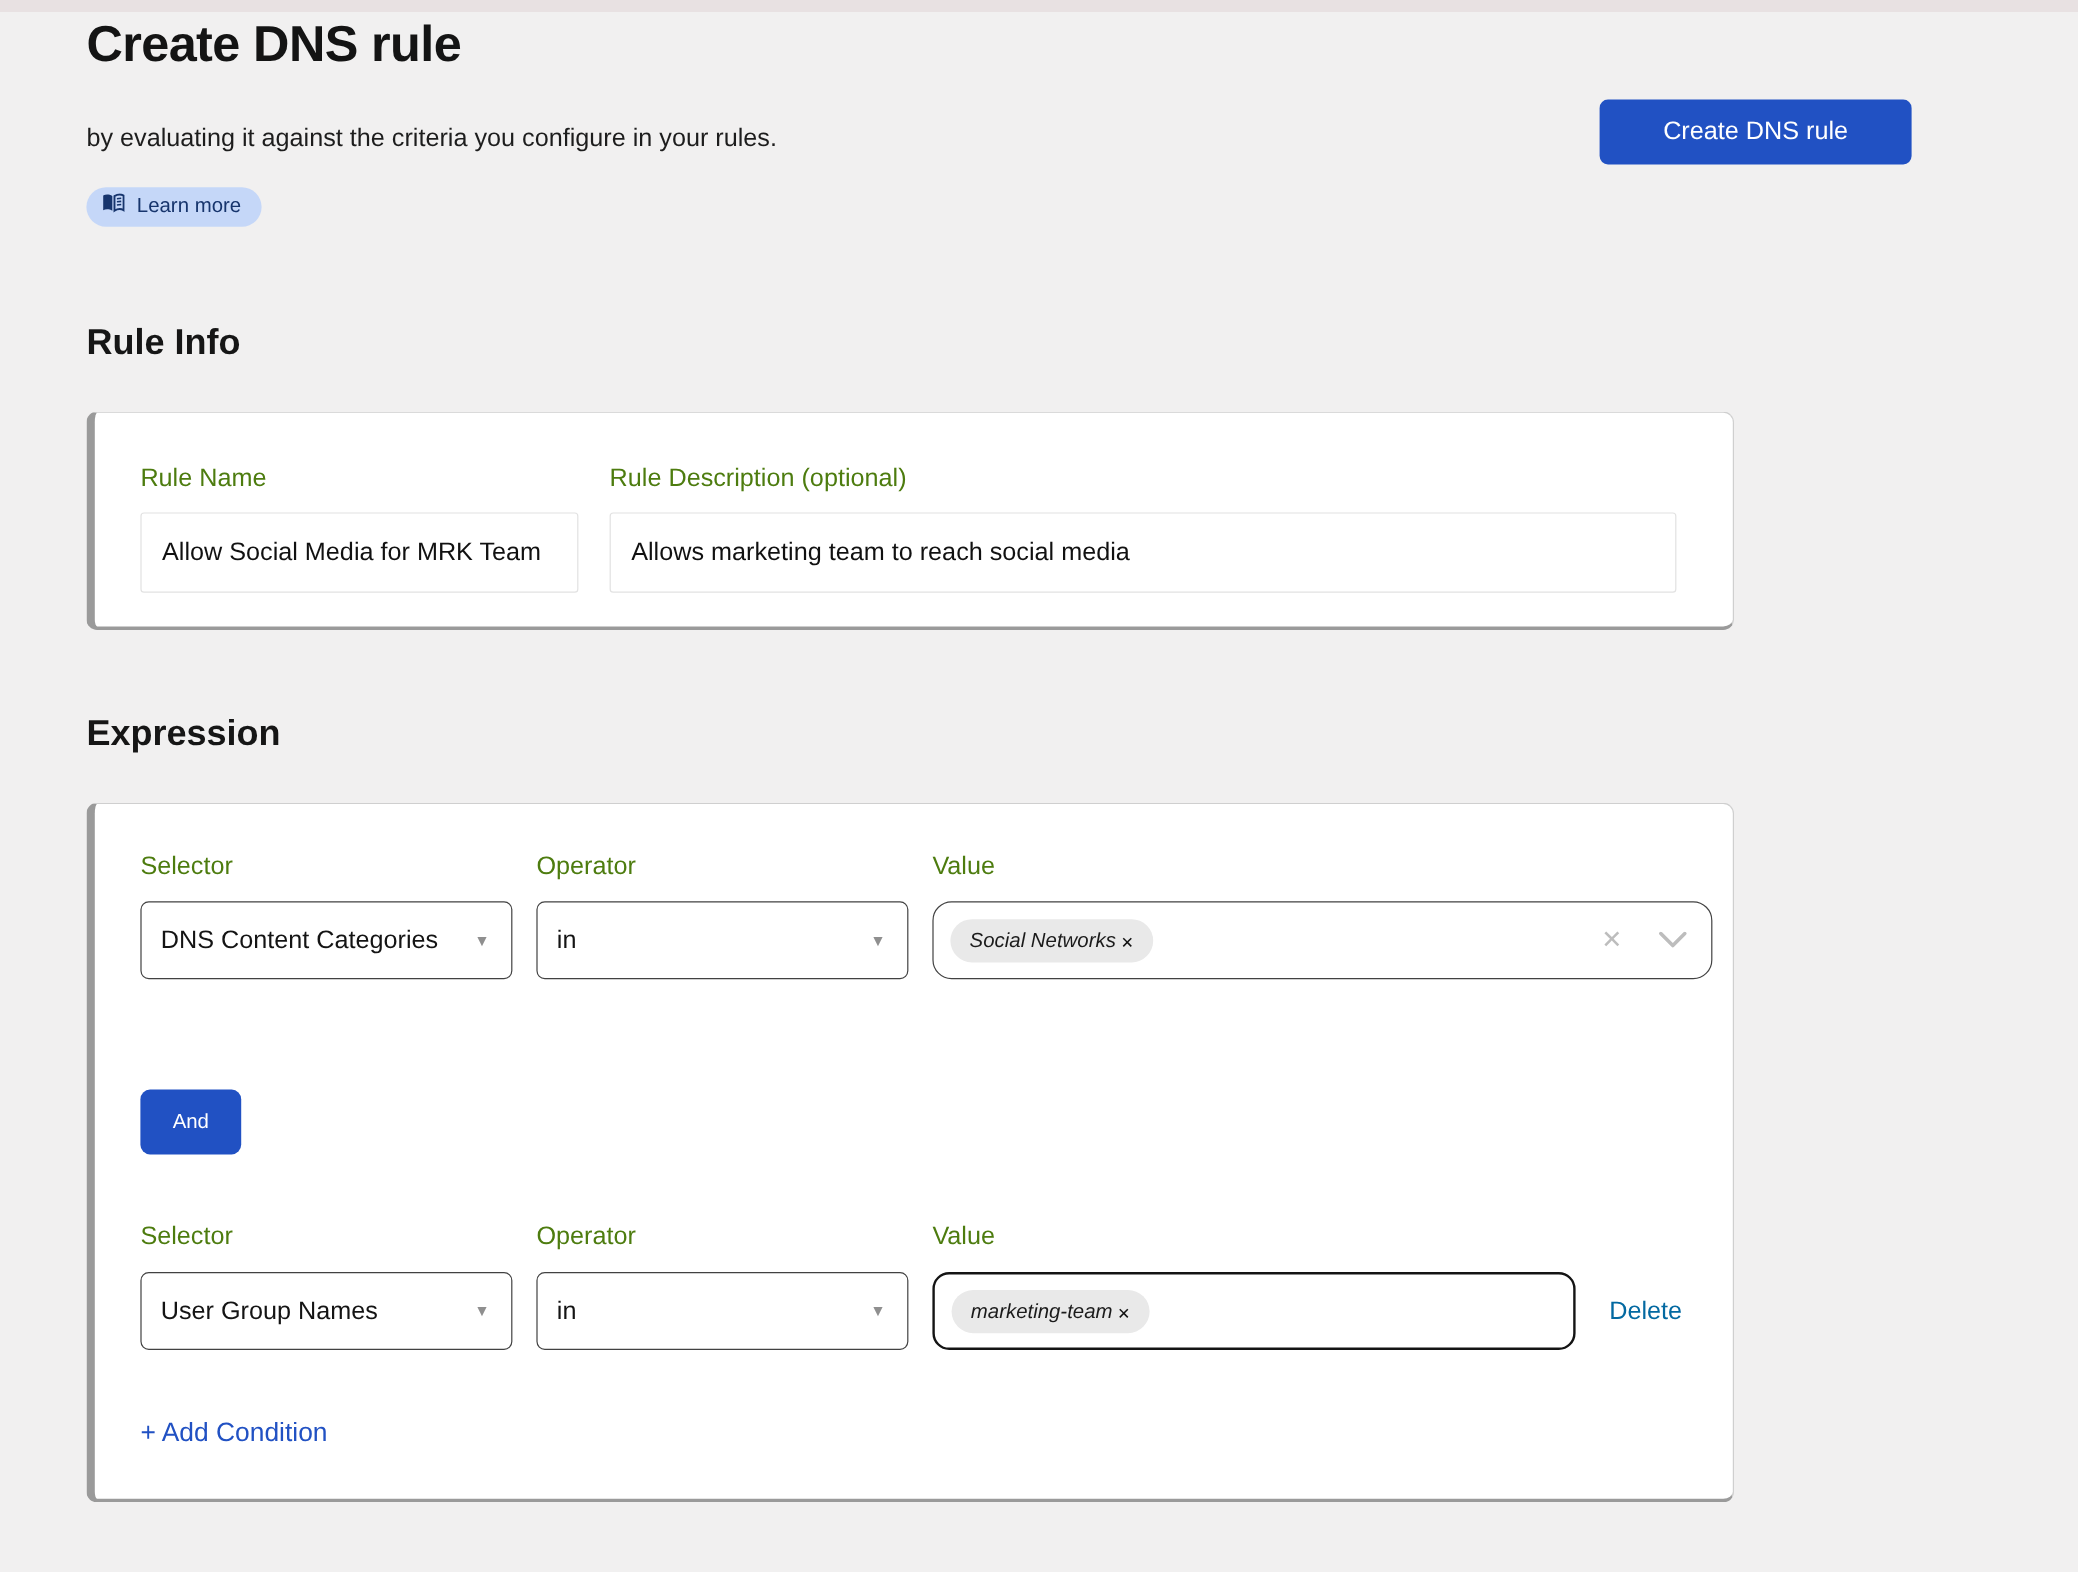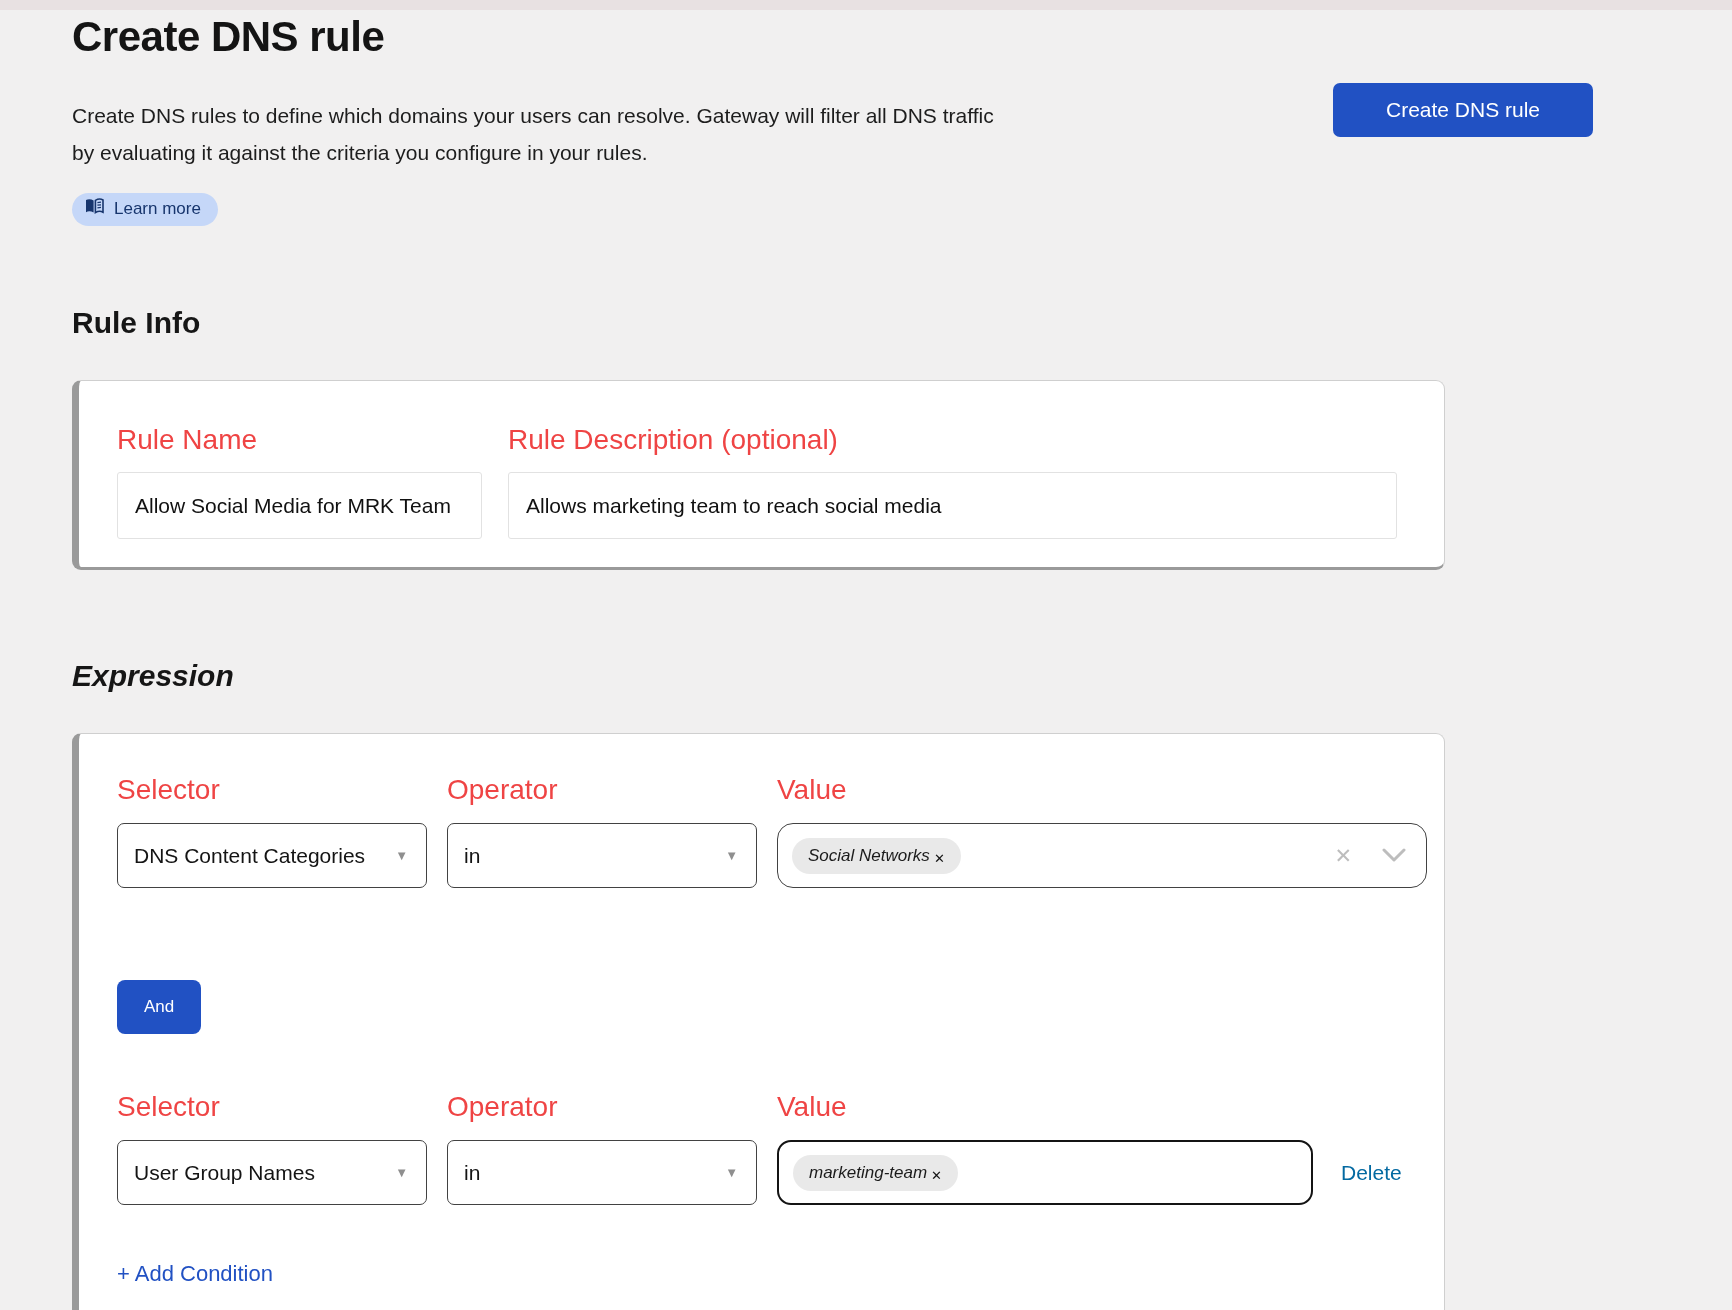--- a/index.html
+++ b/index.html
@@ -19,31 +19,31 @@
     padding:5px 17px 6px 13px; font-size:17px; cursor:pointer;
   }
   .create-btn {
     position:absolute; left:1333px; top:83px; width:260px; height:54px;
     background:#2151c3; color:#fff; border:none; border-radius:7px;
     font-size:21px; font-family:inherit; cursor:pointer;
   }
 
   h2.section { font-size:30px; font-weight:700; color:#161616; }
   .h2-ruleinfo { margin-top:80px; }
-  .h2-expression { margin-top:89px;font-style:italic; }
+  .h2-expression { margin-top:70px; }
 
   .card {
     margin-top:40px; background:#fff; border:1px solid #cfcfcf;
     border-left:7px solid #9a9a9a; border-bottom:3px solid #9a9a9a;
     border-radius:9px; width:1373px;
   }
   .card-ruleinfo { padding:43px 33px 28px 38px; }
   .card-expression { padding:40px 33px 42px 38px; }
 
-  .field-label { font-size:28px; color:#ef4444; margin-bottom:16px; }
+  .field-label { font-size:21px; color:#4d7c0f; margin-bottom:16px; }
   .ruleinfo-fields { display:flex; gap:26px; }
   .text-input {
     height:67px; border:1px solid #e2e2e2; border-radius:3px; background:#fff;
     font-size:21px; font-family:inherit; color:#111; padding:0 17px; width:100%;
   }
   .fld-name { width:365px; }
   .fld-desc { width:889px; }
 
   .cond { display:grid; column-gap:20px; row-gap:17px; align-items:center; }
   .cond-1 { grid-template-columns:310px 310px 650px auto; }
@@ -86,21 +86,20 @@
 
 <div class="top-strip"></div>
 
 <button class="create-btn">Create DNS rule</button>
 
 <div class="content">
 
   <h1 class="page-title">Create DNS rule</h1>
 
   <div class="page-desc">
-    <div>Create DNS rules to define which domains your users can resolve. Gateway will filter all DNS traffic</div>
     <div>by evaluating it against the criteria you configure in your rules.</div>
   </div>
 
   <div class="learn-more">
     <span class="book">
       <svg width="19" height="17" viewBox="0 0 19 17">
         <path d="M1 2 C3 0.8 6 0.8 8.6 2.4 L8.6 14.6 C6 13 3 13 1 14.2 Z" fill="#17356d"></path>
         <path d="M10.4 2.4 C13 0.8 16 0.8 18 2 L18 14.2 C16 13 13 13 10.4 14.6 Z" fill="none" stroke="#17356d" stroke-width="1.6"></path>
         <line x1="12.4" y1="4.6" x2="16" y2="4.2" stroke="#17356d" stroke-width="1.3"></line>
         <line x1="12.4" y1="7.2" x2="16" y2="6.8" stroke="#17356d" stroke-width="1.3"></line>

